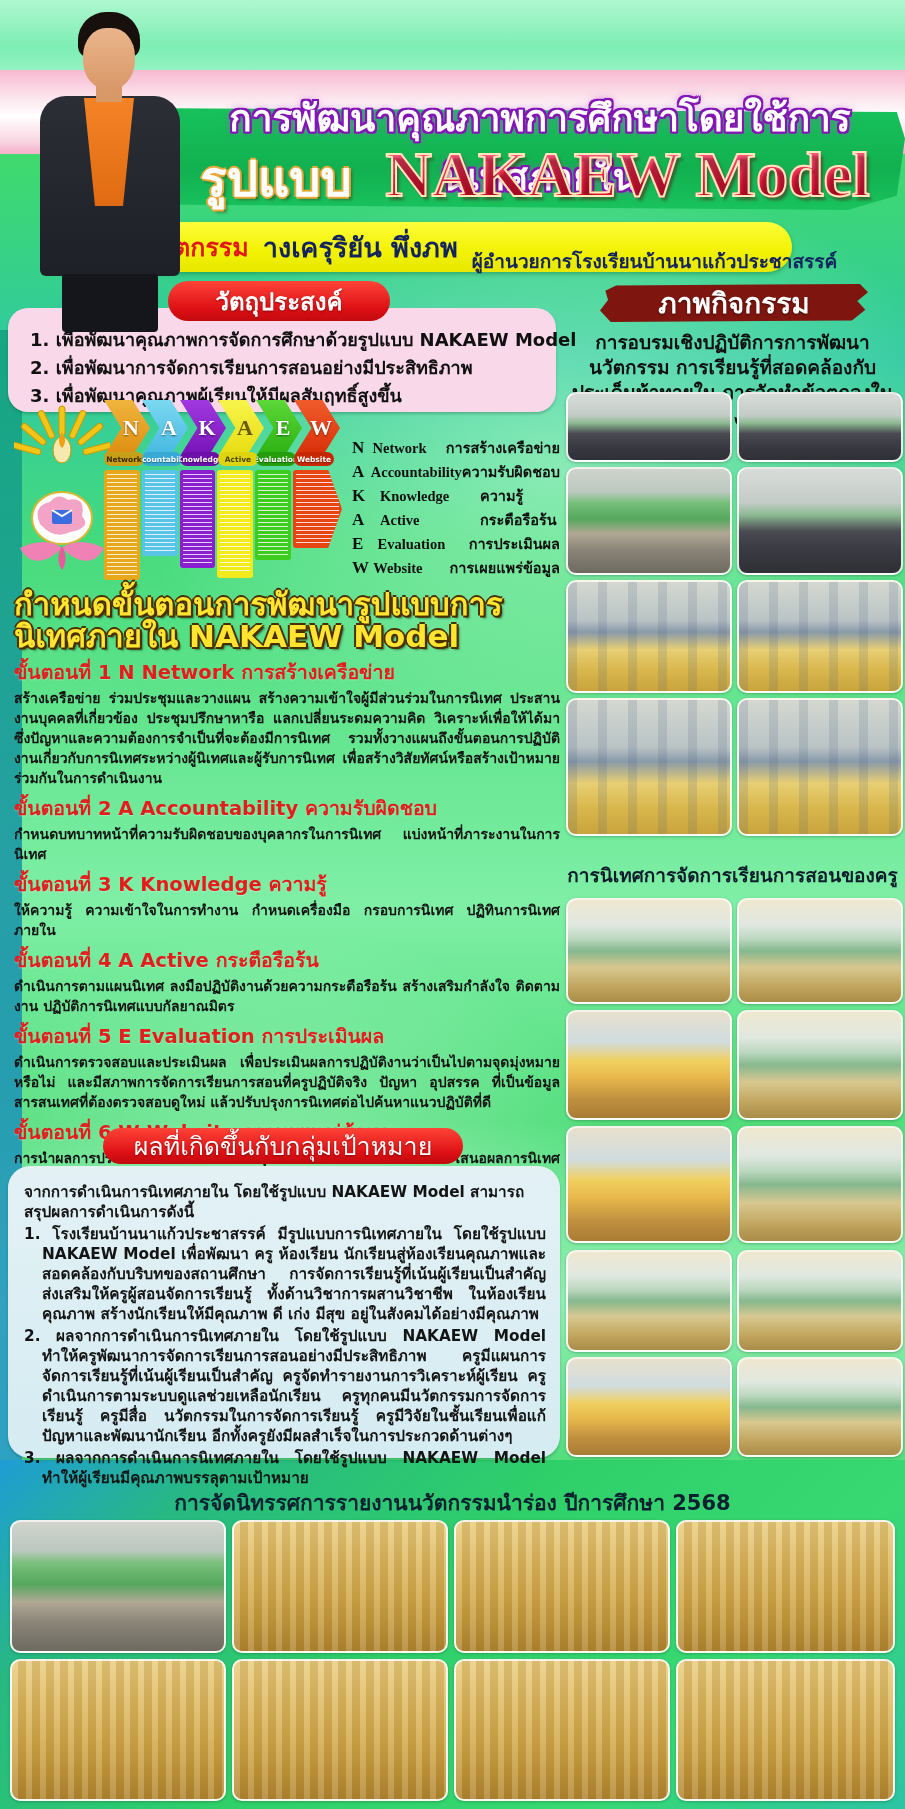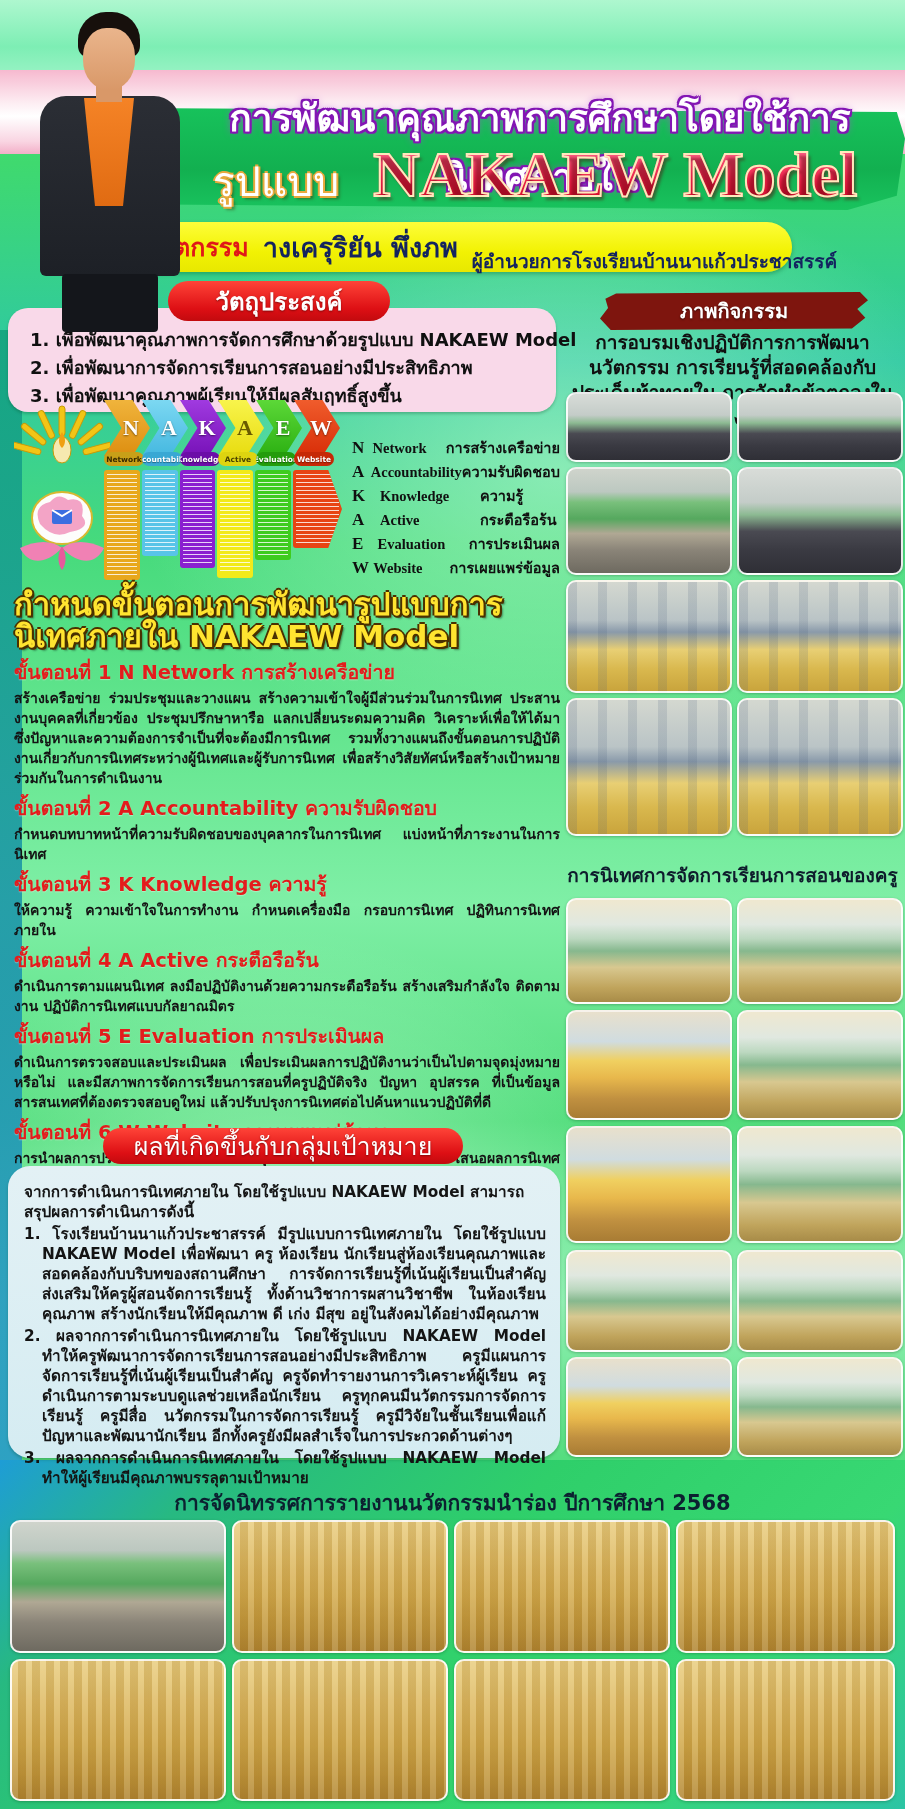--- a/index.html
+++ b/index.html
@@ -21,21 +21,21 @@
   .band-pink{position:absolute;left:0;top:70px;width:905px;height:84px;
     background:linear-gradient(180deg,#f6b9cf 0%,#fdeef3 40%,#ffffff 55%,#f9d5e2 85%,#f3afc8 100%);}
   .band-green{position:absolute;left:84px;top:108px;width:821px;height:102px;
     background:linear-gradient(180deg,#17c25b 0%,#12b050 60%,#19c35e 100%);
     clip-path:polygon(0 26%,5% 0,99% 4%,100% 30%,99% 86%,93% 100%,2% 94%);}
   .top-title{position:absolute;left:190px;top:88px;width:700px;text-align:center;
     font-size:37px;font-weight:bold;color:#ffffff;letter-spacing:0;
     text-shadow:-2px 0 0 #8316b4,2px 0 0 #8316b4,0 -2px 0 #8316b4,0 2px 0 #8316b4,
       -2px -2px 0 #8316b4,2px 2px 0 #8316b4,-2px 2px 0 #8316b4,2px -2px 0 #8316b4,0 0 9px #b14ad4;}
   .model-line{position:absolute;left:170px;top:138px;width:730px;display:flex;align-items:baseline;justify-content:center;gap:34px;}
-  .model-prefix{font-size:41px;font-weight:normal;color:#ffffff;
+  .model-prefix{font-size:49px;font-weight:bold;color:#ffffff;
     text-shadow:-2px 0 0 #e8a93c,2px 0 0 #e8a93c,0 -2px 0 #e8a93c,0 2px 0 #e8a93c,3px 3px 3px rgba(60,40,0,.5);}
   .model-name{font-family:"Liberation Serif","DejaVu Serif",serif;font-size:64px;font-weight:bold;
     color:#e01f38;
     background:linear-gradient(180deg,#ff7da0 0%,#f0244c 55%,#c8001c 100%);
     -webkit-background-clip:text;background-clip:text;-webkit-text-fill-color:transparent;
     -webkit-text-stroke:2px #ffe9bc;
     text-shadow:3px 4px 3px rgba(90,0,10,.45);}
   
   .director{position:absolute;left:32px;top:6px;width:158px;height:326px;z-index:6;}
   .d-hair{position:absolute;left:46px;top:6px;width:62px;height:46px;background:#17100c;border-radius:28px 28px 12px 12px;}
@@ -55,22 +55,22 @@
   
   .pink-box{position:absolute;left:8px;top:308px;width:548px;height:104px;border-radius:20px;
     background:#f9d9e9;box-shadow:0 2px 3px rgba(0,60,20,.25);}
   .badge-red{position:absolute;left:168px;top:281px;width:222px;height:40px;border-radius:21px;z-index:3;
     background:linear-gradient(180deg,#ff4438,#dd0f14 70%,#c20a0e);
     color:#fff;font-size:24px;font-weight:bold;display:flex;align-items:center;justify-content:center;
     text-shadow:0 1px 2px rgba(70,0,0,.6);text-align:right;}
   .obj-list{position:absolute;left:30px;top:326px;width:510px;}
   .obj-item{font-size:18px;font-weight:bold;color:#101010;line-height:28px;white-space:nowrap;}
   
-  .brush-badge{position:absolute;left:600px;top:292px;width:268px;height:38px;
-    background:#7e150e;color:#fff;font-size:20px;font-weight:bold;
+  .brush-badge{position:absolute;left:600px;top:284px;width:268px;height:38px;
+    background:#7e150e;color:#fff;font-size:28px;font-weight:bold;
     display:flex;align-items:center;justify-content:center;
     clip-path:polygon(2% 18%,6% 4%,97% 0,100% 22%,96% 45%,99% 68%,94% 96%,4% 100%,0 70%,3% 42%);
     text-shadow:0 1px 2px rgba(0,0,0,.55);text-align:right;}
   .act-desc{position:absolute;left:560px;top:330px;width:345px;text-align:center;
     font-size:19px;font-weight:bold;color:#101010;line-height:25px;}
   .photo{position:absolute;border-radius:10px;border:2px solid rgba(255,255,255,.9);
     box-shadow:0 1px 3px rgba(0,60,20,.3);box-sizing:border-box;}
   .pv1{background:linear-gradient(180deg,#cfd4cc 0%,#bcc8c0 22%,#79c07c 32%,#55a85e 48%,#b0a894 62%,#8a8478 78%,#6e6a60 100%);}
   .pv2{background:linear-gradient(180deg,#d8dcd8 0%,#c4ccc8 32%,#8cba92 44%,#4a4a52 60%,#3a3a42 78%,#2f2f36 100%);}
   .pv3{background:

